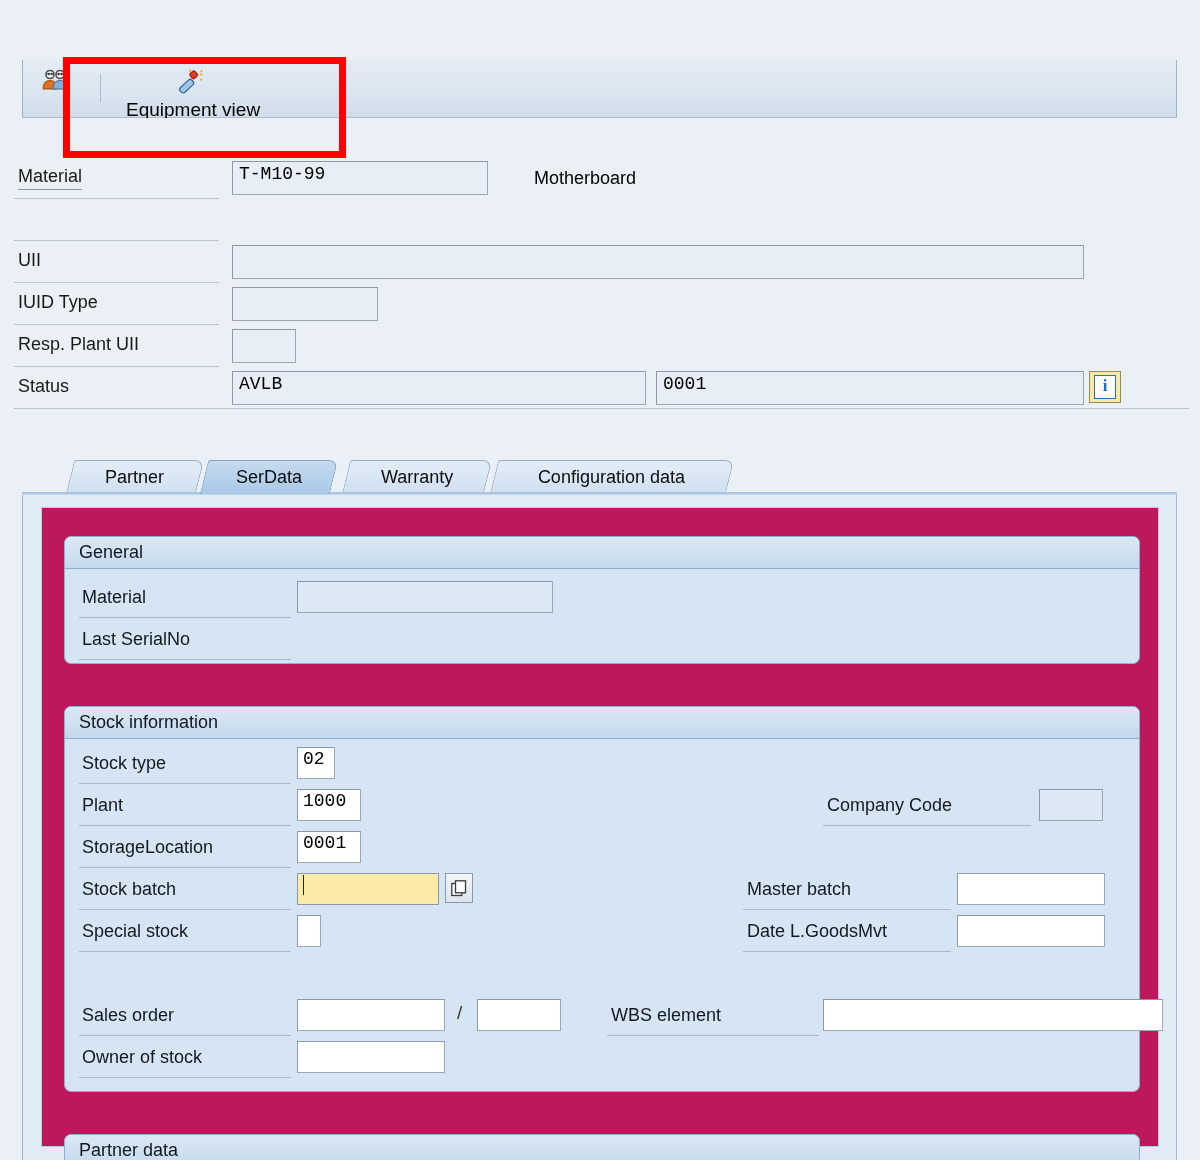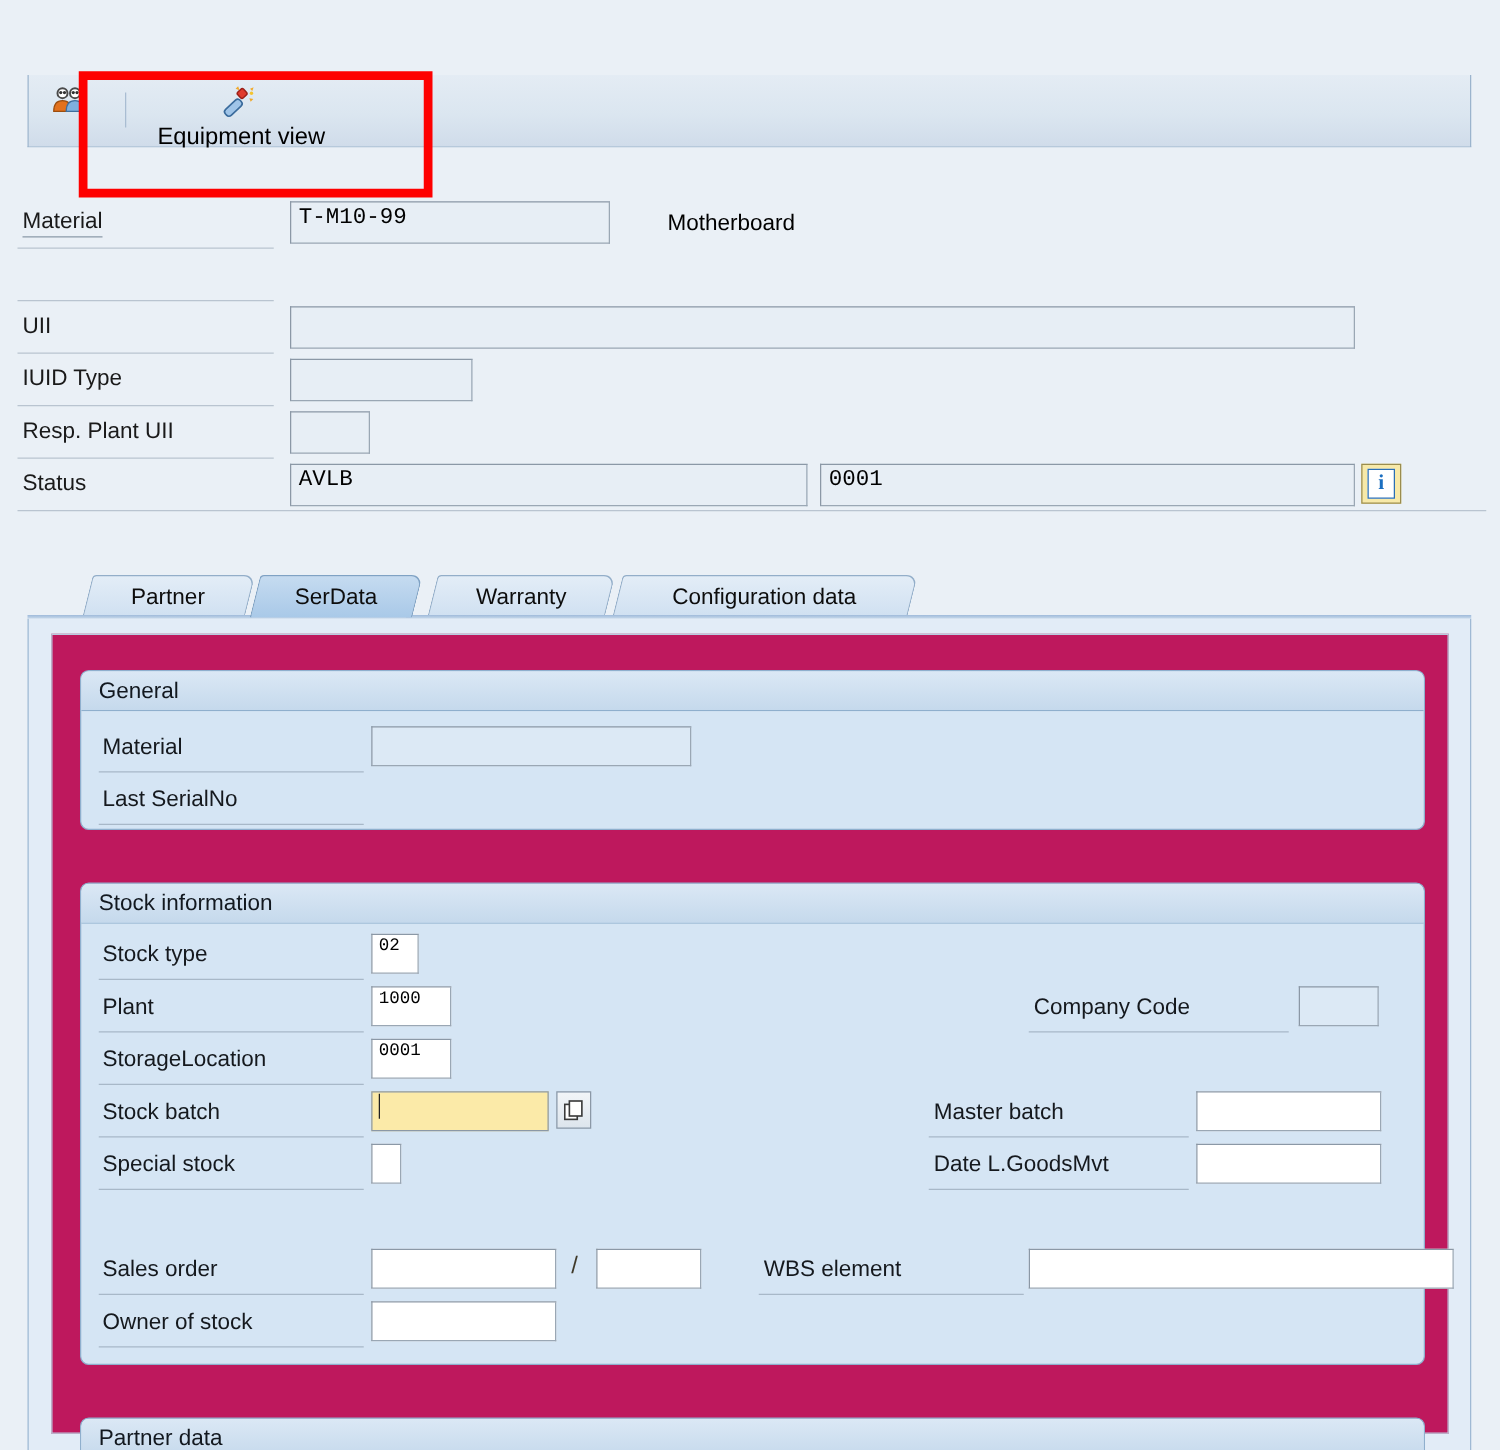--- a/index.html
+++ b/index.html
@@ -263,21 +263,21 @@
     background: #a8b8c8;
   }
   .fin {
     position: absolute;
     box-sizing: border-box;
     background: #ffffff;
     border: 1px solid #9aa7b4;
     border-top-color: #8b98a6;
     border-left-color: #8b98a6;
     font-family: "Liberation Mono", monospace;
-    font-size: 14px;
+    font-size: 18px;
     color: #000;
     padding: 1px 0 0 5px;
     white-space: nowrap;
     overflow: hidden;
   }
   .fin.readonly { background: #dce9f5; }
   .fin.focused {
     background: #fbeaa8;
     border: 1px solid #8b98a6;
   }

